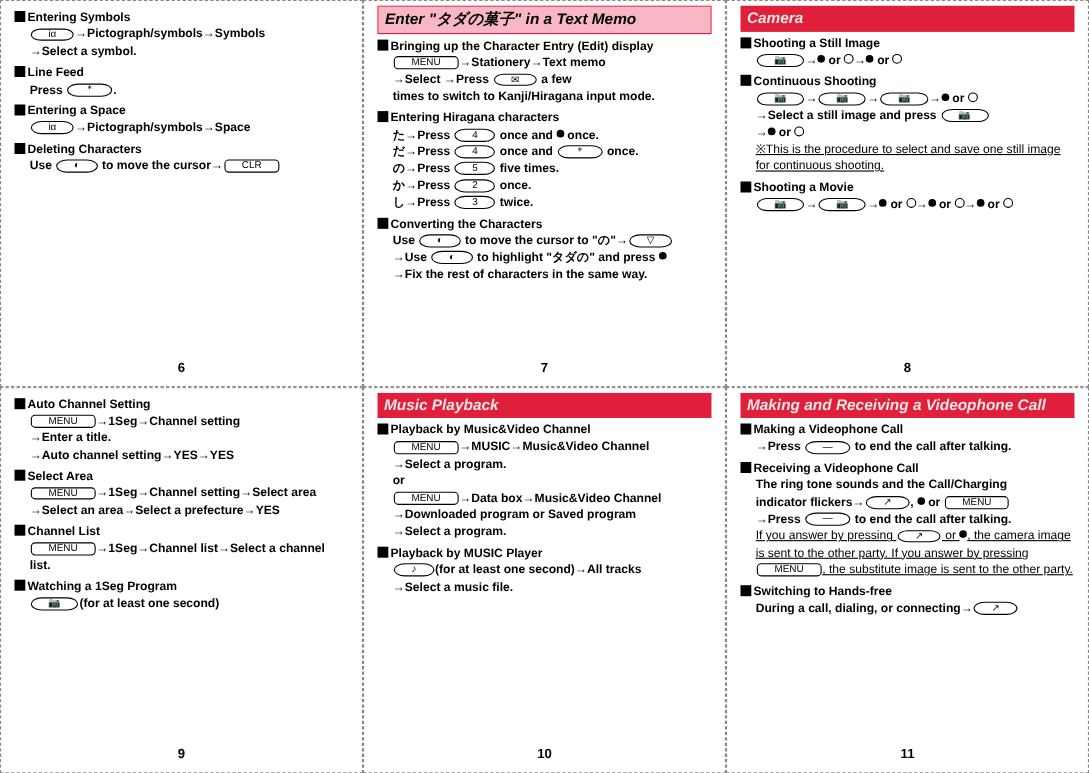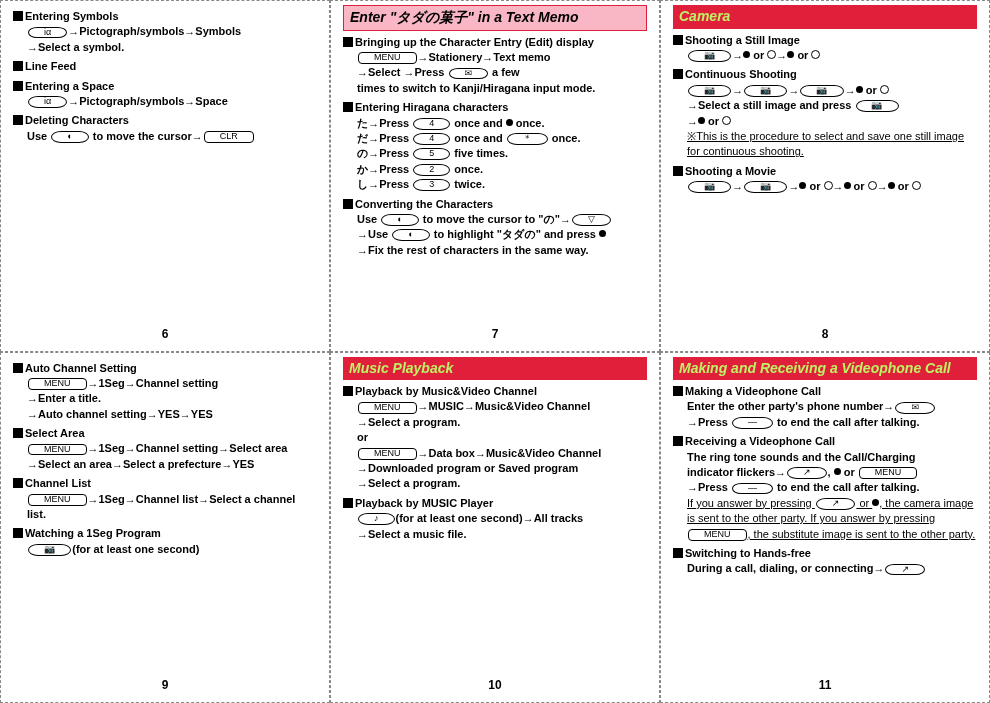--- a/index.html
+++ b/index.html
@@ -1,20 +1,20 @@
 <!DOCTYPE html>
 <html><head>
 <meta charset="utf-8">
 <style>
   * { box-sizing: border-box; margin: 0; padding: 0; }
   body { font-family: Arial, Helvetica, sans-serif; font-size: 11px; line-height: 1.4; width: 990px; height: 703px; background: #fff; color: #000; }
   .grid { display: grid; grid-template-columns: 1fr 1fr 1fr; grid-template-rows: 1fr 1fr; width: 100%; height: 100%; }
   .page { border: 1px dashed #888; padding: 4px 12px 4px 12px; position: relative; display: flex; flex-direction: column; gap: 33px; }
   .page-body { flex: 1; overflow: hidden; }
-  .header { background: #e0203a; color: #bef264; font-weight: bold; font-style: italic; font-size: 14px; padding: 2px 6px; margin-bottom: 4px; }
+  .header { background: #e0203a; color: #e5e5e5; font-weight: bold; font-style: italic; font-size: 14px; padding: 2px 6px; margin-bottom: 4px; }
   .header.pink { background: #f9b7c5; color: #000; border: 1px solid #e0203a; }
   .section-title { font-weight: bold; margin-top: 4px; }
   .section-title .sq { display: inline-block; width: 10px; height: 10px; background: #000; margin-right: 2px; vertical-align: -1px; }
   .body-line { margin-left: 14px; font-weight: bold; }
   .body-line.note { font-weight: normal; text-decoration: underline; }
   .key { display: inline-block; border: 1px solid #000; border-radius: 50%/60%; padding: 0 15px; font-size: 9px; line-height: 1.1; vertical-align: middle; font-weight: normal; font-style: normal; margin: 0 1px; min-width: 14px; text-align: center; }
   .key.rect { border-radius: 4px; text-align: center; }
   .key.oval { border-radius: 10px/6px; min-width: 18px; }
   .dot { display: inline-block; width: 7px; height: 7px; border-radius: 50%; background: #000; vertical-align: 1px; }
   .ring { display:inline-block; width:9px; height:9px; border-radius:50%; border:1.5px solid #000; vertical-align:0px;}
@@ -24,20 +24,21 @@
 </head>
 <body>
 
 <div class="grid" id="grid">
     <div class="page">
       <div class="page-body">
         <div class="section-title"><span class="sq"></span>Entering Symbols</div>
         <div class="body-line"><span class="key oval">iα</span>→Pictograph/symbols→Symbols</div>
         <div class="body-line">→Select a symbol.</div>
         <div class="section-title"><span class="sq"></span>Line Feed</div>
+        <div class="body-line">Press <span class="key oval">＊</span>.</div>
         <div class="section-title"><span class="sq"></span>Entering a Space</div>
         <div class="body-line"><span class="key oval">iα</span>→Pictograph/symbols→Space</div>
         <div class="section-title"><span class="sq"></span>Deleting Characters</div>
         <div class="body-line">Use <span class="key oval">◐</span> to move the cursor→<span class="key rect">CLR</span></div>
       </div>
       <div class="pagenum">6</div>
     </div>
     <div class="page">
       <div class="page-body">
         <div class="header pink">Enter "タダの菓子" in a Text Memo</div>
@@ -103,21 +104,20 @@
         <div class="section-title"><span class="sq"></span>Playback by MUSIC Player</div>
         <div class="body-line"><span class="key oval">♪</span>(for at least one second)→All tracks</div>
         <div class="body-line">→Select a music file.</div>
       </div>
       <div class="pagenum">10</div>
     </div>
     <div class="page">
       <div class="page-body">
         <div class="header">Making and Receiving a Videophone Call</div>
         <div class="section-title"><span class="sq"></span>Making a Videophone Call</div>
-        <div class="body-line">Enter the other party's phone number→<span class="key oval">✉</span></div>
         <div class="body-line">→Press <span class="key oval">—</span> to end the call after talking.</div>
         <div class="section-title"><span class="sq"></span>Receiving a Videophone Call</div>
         <div class="body-line">The ring tone sounds and the Call/Charging</div>
         <div class="body-line">indicator flickers→<span class="key oval">↗</span>, <span class="dot"></span> or <span class="key rect">MENU</span></div>
         <div class="body-line">→Press <span class="key oval">—</span> to end the call after talking.</div>
         <div class="body-line note">If you answer by pressing <span class="key oval">↗</span> or <span class="dot"></span>, the camera image is sent to the other party. If you answer by pressing <span class="key rect">MENU</span>, the substitute image is sent to the other party.</div>
         <div class="section-title"><span class="sq"></span>Switching to Hands-free</div>
         <div class="body-line">During a call, dialing, or connecting→<span class="key oval">↗</span></div>
       </div>
       <div class="pagenum">11</div>

